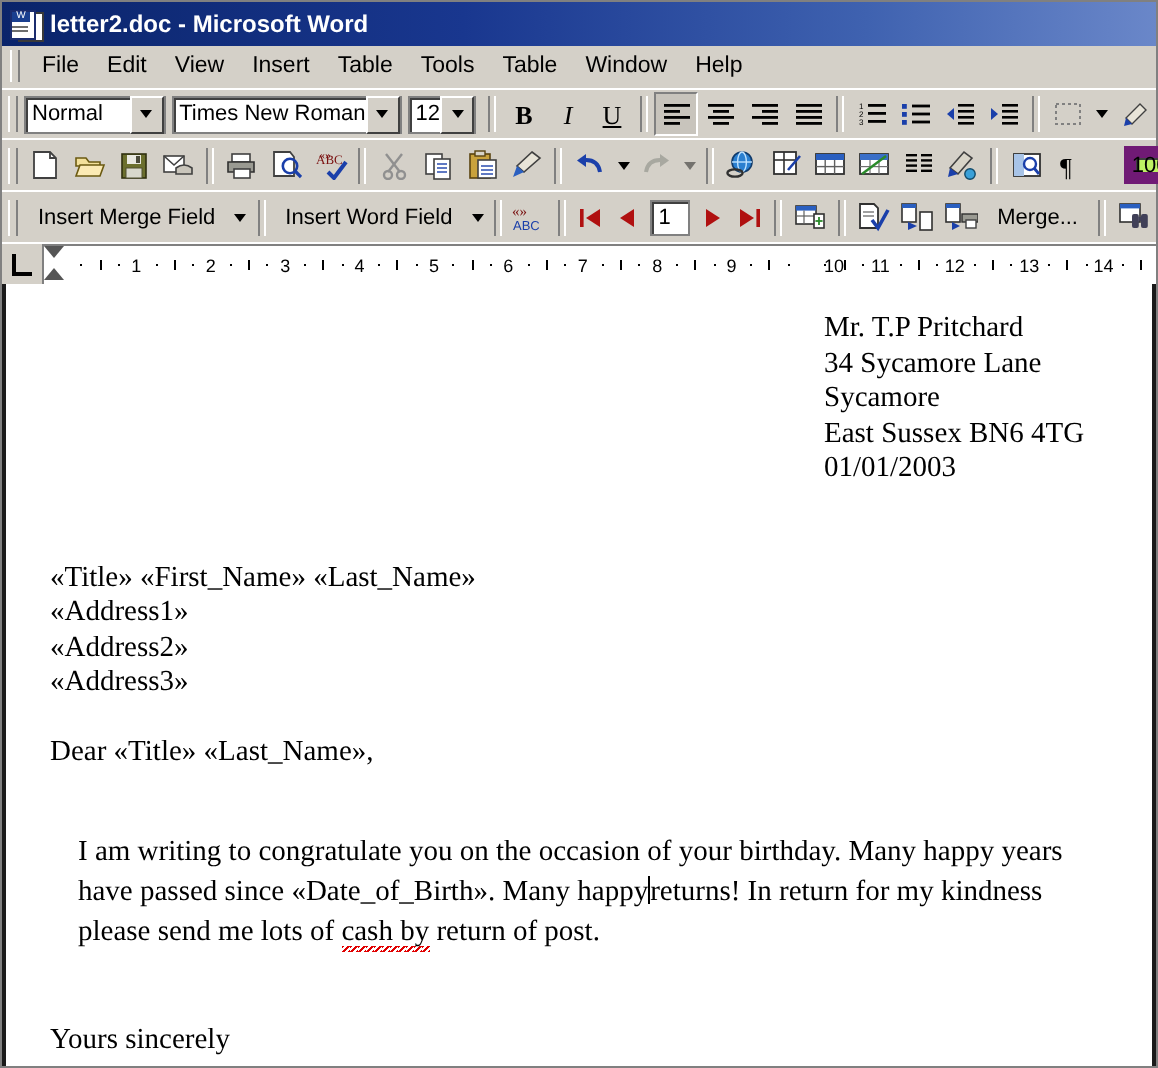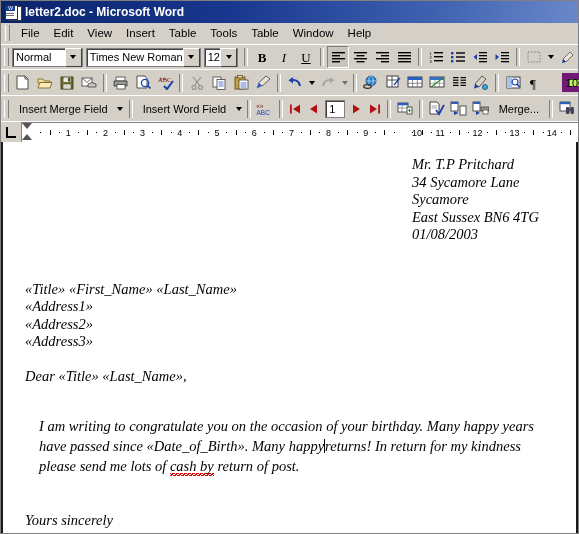--- a/index.html
+++ b/index.html
@@ -127,21 +127,21 @@
 
   
   .docarea{
     flex:1;background:#ffffff;position:relative;overflow:hidden;
     border-left:2px solid #1a1a1a;border-right:2px solid #1a1a1a;
     box-sizing:border-box;
   }
   .page{
     position:absolute;left:0;top:0;right:0;bottom:0;
     font-family:"Liberation Serif","DejaVu Serif",serif;
-    font-size:14.5px;color:#000;padding:14px 8px 4px 22px;box-sizing:border-box;font-style:italic;
+    font-size:14.5px;color:#000;padding:14px 8px 4px 22px;box-sizing:border-box;
   }
   .addr{text-align:left;margin-left:387px;}
   .addr div{line-height:17.5px;white-space:nowrap;}
   .blk{margin-top:19px;}
   .blk div{line-height:17.5px;white-space:nowrap;}
   .spacer{height:17px;}
   .body p{margin:14px;line-height:20px;}
   .caret{display:inline-block;width:1px;height:14px;background:#000;vertical-align:-2px;margin:0 0px;}
   .misspell{
     text-decoration:none;
@@ -698,21 +698,21 @@
   </div>
 
   <div class="docarea">
     <div class="page">
 
       <div class="addr">
         <div>Mr. T.P Pritchard</div>
         <div>34 Sycamore Lane</div>
         <div>Sycamore</div>
         <div>East Sussex BN6 4TG</div>
-        <div>01/08/2003</div>
+        <div>01/01/2003</div>
       </div>
 
       <div class="blk" style="margin-top:37px;">
         <div>«Title» «First_Name» «Last_Name»</div>
         <div>«Address1»</div>
         <div>«Address2»</div>
         <div>«Address3»</div>
       </div>
 
       <div class="spacer"></div>

